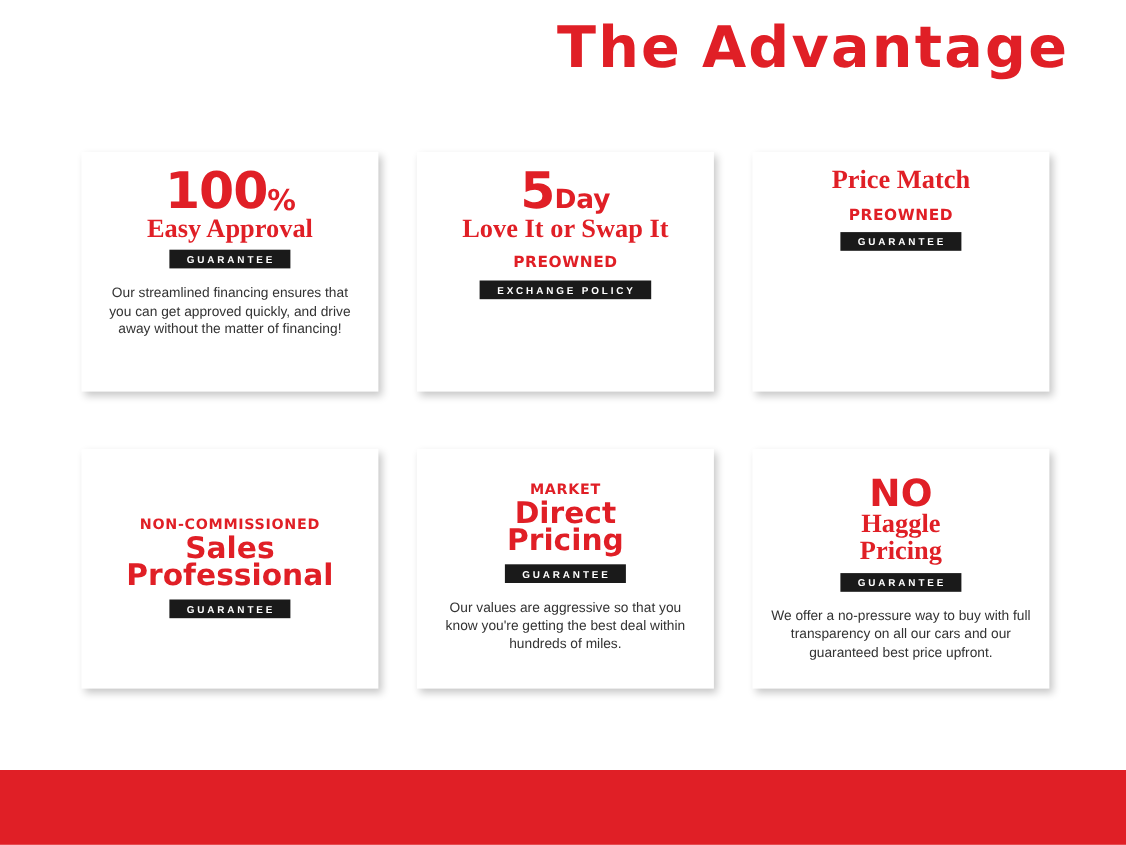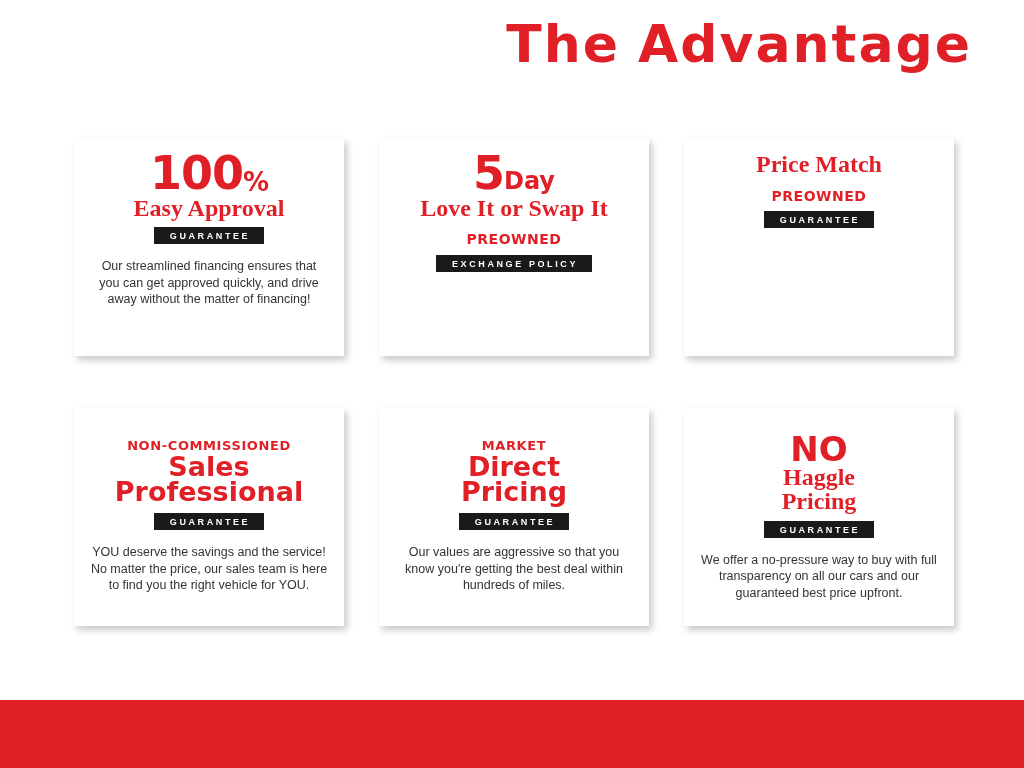--- a/index.html
+++ b/index.html
@@ -169,21 +169,20 @@
     </div>
   </div>
 
   <div class="card bottom">
     <div class="card-head">
       <div class="big-line eyebrow">NON-COMMISSIONED</div>
       <div class="big-line mid-lg">Sales</div>
       <div class="big-line mid-lg">Professional</div>
       <div class="badge">GUARANTEE</div>
     </div>
-    <div class="body-copy">YOU deserve the savings and the service! No matter the price, our sales team is here to find you the right vehicle for YOU.</div>
   </div>
 
   <div class="card bottom">
     <div class="card-head">
       <div class="big-line eyebrow">MARKET</div>
       <div class="big-line mid-lg">Direct</div>
       <div class="big-line mid-lg">Pricing</div>
       <div class="badge">GUARANTEE</div>
     </div>
     <div class="body-copy">Our values are aggressive so that you know you're getting the best deal within hundreds of miles.</div>

